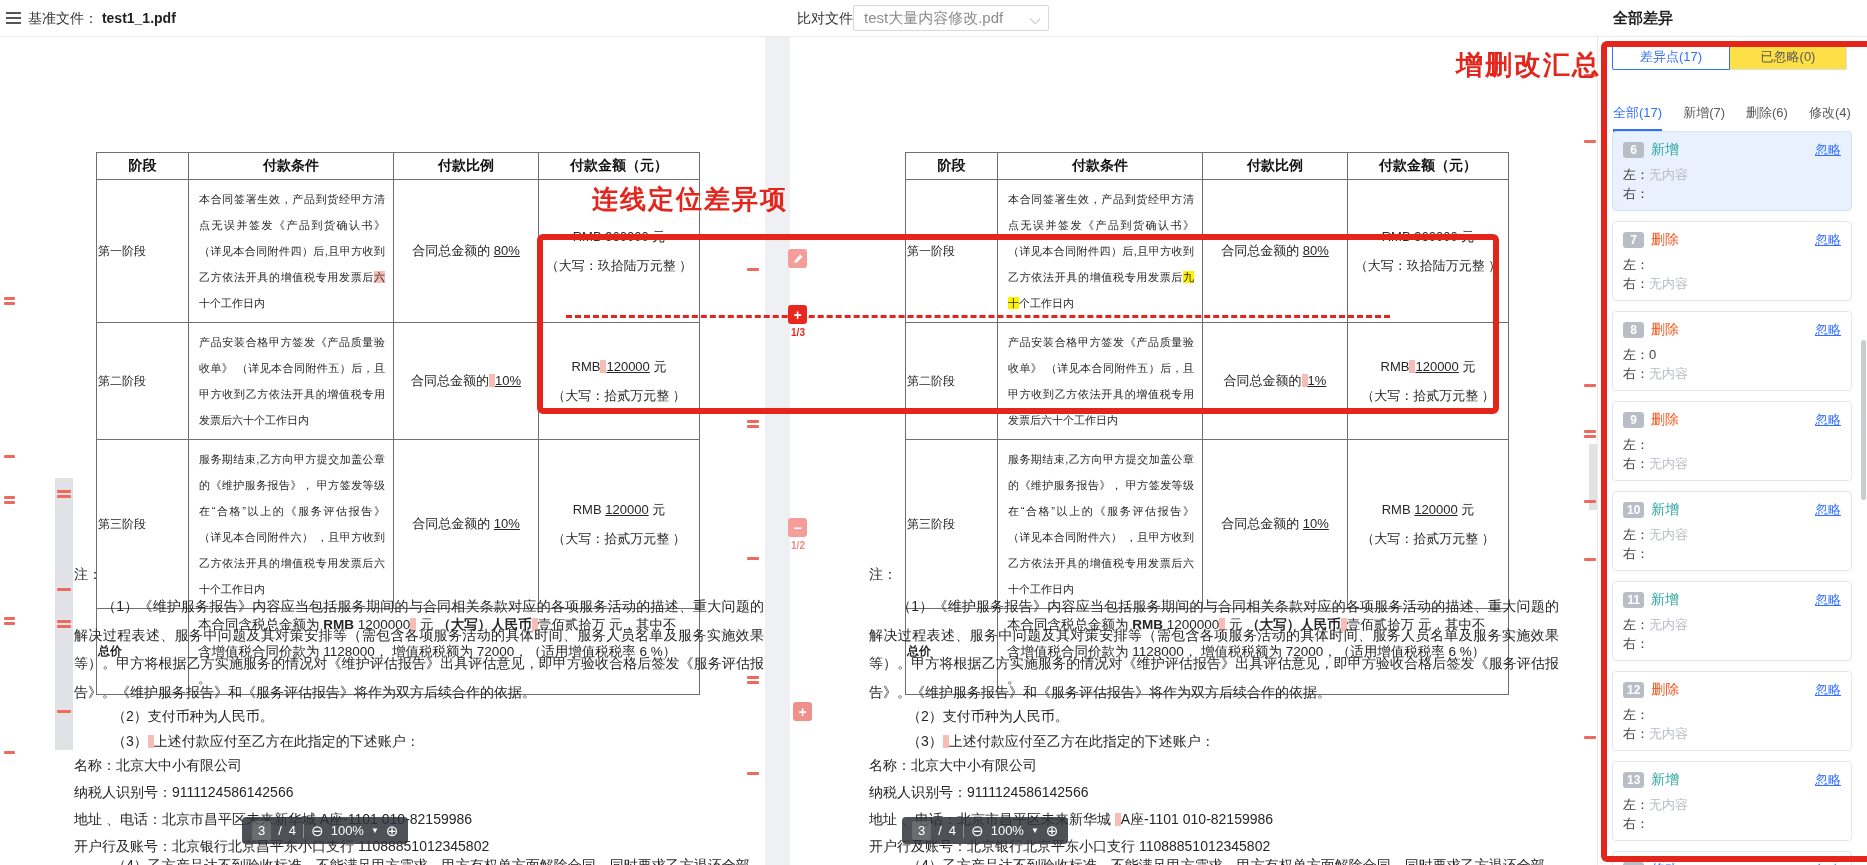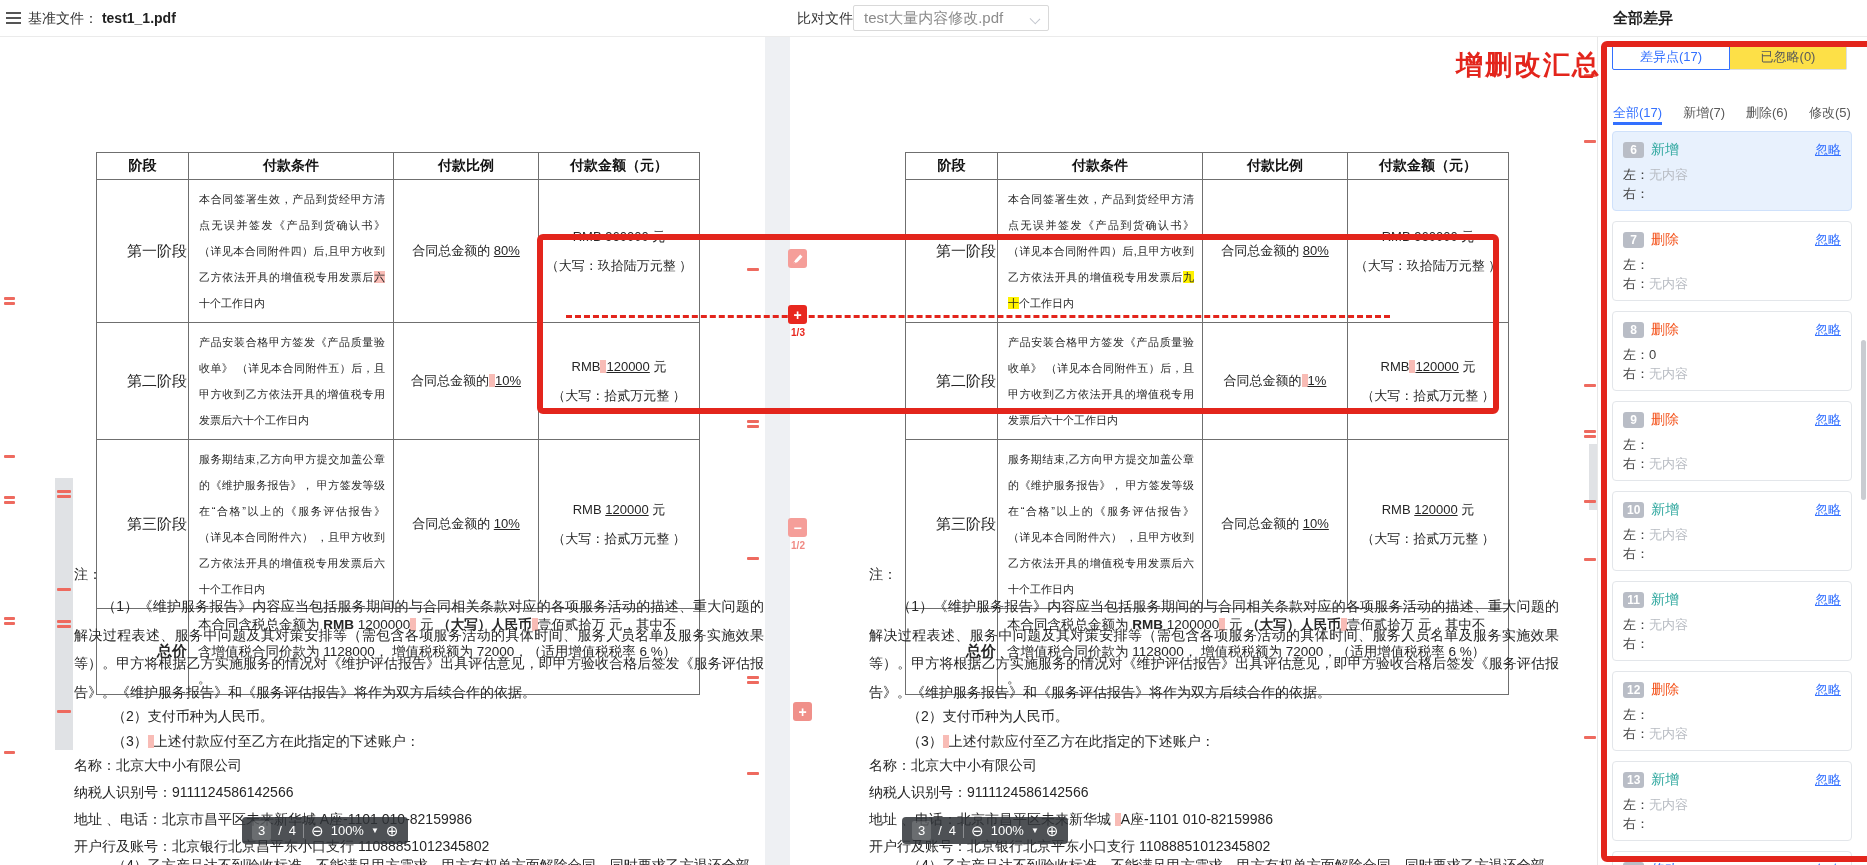--- a/index.html
+++ b/index.html
@@ -21,21 +21,21 @@
 
   
   .gutter{position:absolute;left:765px;top:0;width:25px;height:865px;background:#eef0f3;z-index:1}
   .vstrip{position:absolute;background:#e0e2e5;z-index:2}
   .tick{position:absolute;height:3px;background:#ee6a5f;border-radius:1px;z-index:3}
 
   
   .tbl{position:absolute;border-collapse:collapse;table-layout:fixed;background:#fff;z-index:1}
   .tbl td,.tbl th{border:1px solid #6f6f6f;overflow:hidden;box-sizing:border-box}
   .tbl th{font-size:14px;font-weight:bold;padding:4px 2px;color:#111}
-  .cstage{text-align:right;font-size:15px}
+  .cstage{text-align:left;font-size:12px}
   .ccond{font-size:11px;line-height:26px;padding:6px 8px 6px 10px;text-align:justify;word-break:break-all}
   .cratio{text-align:center;font-size:13px}
   .camt{text-align:center;font-size:13px}
   .camt .l1{margin-bottom:11px}
   .ctotal{font-size:13.5px;line-height:27px;padding:2px 9px;text-align:left;word-break:break-all}
   .b{font-weight:bold}
   .ul{text-decoration:underline}
   .mark{display:inline-block;width:6px;height:13px;background:#f8bcb6;vertical-align:-2px}
   .hlp{background:#f8bcb6}
   .hly{background:#fff200}
@@ -69,21 +69,21 @@
 
   
   .sidebar{position:absolute;left:1597px;top:0;width:270px;height:865px;background:#fff;
            border-left:1px solid #e8e8e8;z-index:2;box-sizing:border-box}
   .sb-title{position:absolute;left:1613px;top:9px;font-size:15px;font-weight:bold;color:#1f1f1f;z-index:5}
   .seg{position:absolute;left:1612px;top:43px;display:flex;z-index:3}
   .seg div{height:27px;line-height:25px;text-align:center;font-size:13px;box-sizing:border-box;cursor:pointer}
   .seg .on{width:118px;border:1px solid #3370ff;color:#3370ff;border-radius:2px 0 0 2px;background:#fff}
   .seg .off{width:117px;border:1px solid #dcdfe3;border-left:none;color:#595959;border-radius:0 2px 2px 0;background:#fde047}
   .filters{position:absolute;left:1613px;top:104px;display:flex;gap:21px;font-size:13px;z-index:3}
-  .filters span{color:#595959;cursor:pointer;}
+  .filters span{color:#595959;cursor:pointer;padding-bottom:7px}
   .filters .active{color:#3370ff;border-bottom:3px solid #3370ff}
   .cards{position:absolute;left:1612px;top:131px;width:240px;display:flex;flex-direction:column;gap:10px;z-index:3}
   .card{height:80px;box-sizing:border-box;border:1px solid #e3e6ea;border-radius:4px;background:#fff;
         padding:9px 10px 0 10px;cursor:pointer}
   .card.sel{background:#e8f1fd;border-color:#cfe1fb}
   .crow{display:flex;align-items:center;margin-bottom:6px}
   .badge{min-width:13px;padding:1px 4px;background:#b9bdc6;border-radius:3px;color:#fff;
          font-size:12px;font-weight:bold;text-align:center;margin-right:7px}
   .ctype{font-size:14px;font-weight:normal}
   .t-add{color:#2ea79e}
@@ -312,21 +312,21 @@
 
   <div class="sidebar"></div>
   <div class="seg">
     <div class="on">差异点(17)</div>
     <div class="off">已忽略(0)</div>
   </div>
   <div class="filters">
     <span class="active">全部(17)</span>
     <span>新增(7)</span>
     <span>删除(6)</span>
-    <span>修改(5)</span>
+    <span>修改(4)</span>
   </div>
   <div class="cards">
     <div class="card sel">
       <div class="crow">
           <span class="badge">6</span>
           <span class="ctype t-add">新增</span>
           <span class="ignore">忽略</span>
         </div>
       <div class="kv"><span>左：</span><span class="muted">无内容</span></div>
       <div class="kv"><span>右：</span><span></span></div>
@@ -399,17 +399,18 @@
           <span class="badge">14</span>
           <span class="ctype t-mod">修改</span>
           <span class="ignore">忽略</span>
         </div>
 
     </div>
   </div>
   <div class="sb-scroll"></div>
 
   <div class="anno" style="left:1456px;top:47px;font-size:27px">增删改汇总</div>
+  <div class="anno" style="left:592px;top:182px;font-size:26px">连线定位差异项</div>
   <div class="rrect" style="left:537px;top:234px;width:950px;height:168px"></div>
   <div class="rrect" style="left:1601px;top:41px;width:261px;height:809px"></div>
   <div class="dash" style="left:566px;top:315px;width:824px"></div>
 
 </div>
 
 </body></html>

